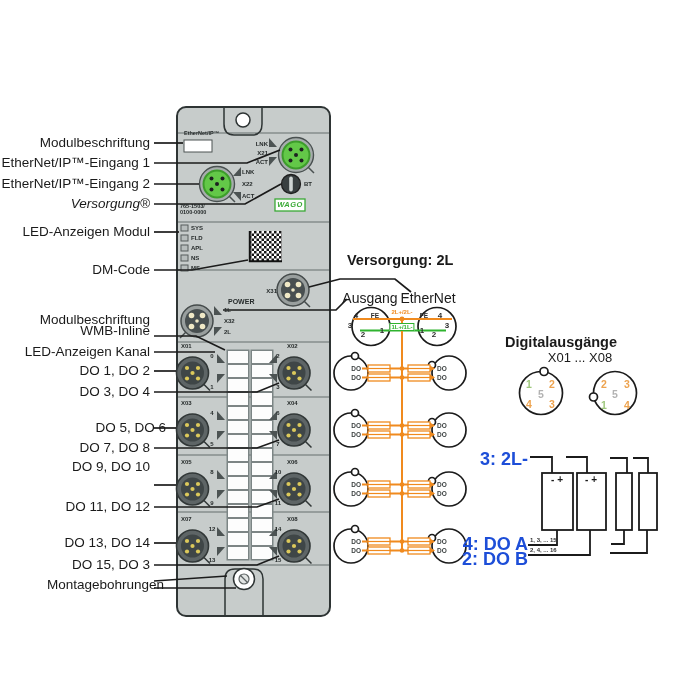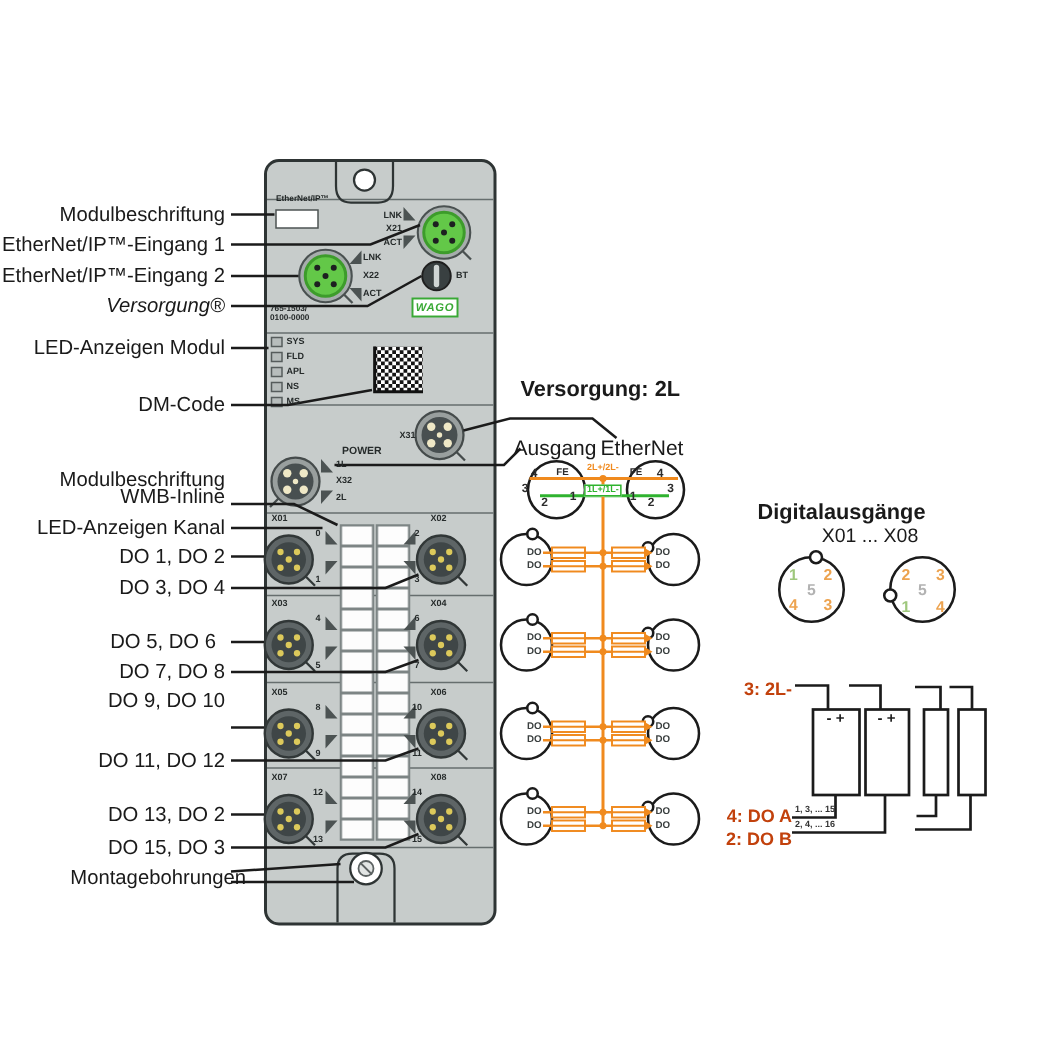--- a/index.html
+++ b/index.html
@@ -18,21 +18,21 @@
   .pin{font-weight:700;font-size:8px;color:#2c2c2c;}
   .fe{font-weight:700;font-size:6.5px;color:#2c2c2c;}
   .t6{font-weight:700;font-size:6px;color:#262b2b;}
   .t7{font-weight:700;font-size:7px;color:#262b2b;}
   .m5{font-weight:700;font-size:5.5px;color:#1f2424;}
   .do{font-weight:700;font-size:6.5px;color:#3a3f3f;}
   .pnum{font-weight:700;font-size:10.5px;}
   .pg{color:#9ec77c;} .po{color:#eda34f;} .p5{color:#b2b2b2;}
   .rail1{font-weight:700;font-size:6px;color:#2fb32f;background:#fff;border:1px solid #2fb32f;padding:0 1px;}
   .rail2{font-weight:700;font-size:6px;color:#f08a1e;background:#fff;padding:0 1px;}
-  .sch{font-weight:700;font-size:12px;color:#c2410c;}
+  .sch{font-weight:700;font-size:18px;color:#1d4ed8;}
   .chs{font-weight:700;font-size:6px;color:#333;}
   .brand{font-weight:700;font-style:italic;font-size:7.5px;color:#39a935;letter-spacing:.5px;}
 </style>
 </head>
 <body>
 
 <div class="stage">
 
 <svg width="700" height="700" viewBox="0 0 700 700">
   <defs>
@@ -269,25 +269,25 @@
 <div class="t r lbl" style="left:150px;top:163px">EtherNet/IP™-Eingang 1</div>
 <div class="t r lbl" style="left:150px;top:184px">EtherNet/IP™-Eingang 2</div>
 <div class="t r lbl it" style="left:150px;top:204px">Versorgung®</div>
 <div class="t r lbl" style="left:150px;top:232px">LED-Anzeigen Modul</div>
 <div class="t r lbl" style="left:150px;top:270px">DM-Code</div>
 <div class="t r lbl" style="left:150px;top:320px">Modulbeschriftung</div>
 <div class="t r lbl" style="left:150px;top:331px">WMB-Inline</div>
 <div class="t r lbl" style="left:150px;top:352px">LED-Anzeigen Kanal</div>
 <div class="t r lbl" style="left:150px;top:371px">DO 1, DO 2</div>
 <div class="t r lbl" style="left:150px;top:392px">DO 3, DO 4</div>
-<div class="t r lbl" style="left:144px;top:428px">DO 5, DO 6</div>
+<div class="t r lbl" style="left:166px;top:428px">DO 5, DO 6</div>
 <div class="t r lbl" style="left:150px;top:448px">DO 7, DO 8</div>
 <div class="t r lbl" style="left:150px;top:467px">DO 9, DO 10</div>
 <div class="t r lbl" style="left:150px;top:507px">DO 11, DO 12</div>
-<div class="t r lbl" style="left:150px;top:543px">DO 13, DO 2</div>
+<div class="t r lbl" style="left:150px;top:543px">DO 13, DO 14</div>
 <div class="t r lbl" style="left:150px;top:565px">DO 15, DO 3</div>
 <div class="t r lbl" style="left:164px;top:585px">Montagebohrungen</div>
 
 <div class="t l m5" style="left:184px;top:134px">EtherNet/IP™</div>
 <div class="t r t6" style="left:268px;top:144px">LNK</div>
 <div class="t r t6" style="left:268px;top:153px">X21</div>
 <div class="t r t6" style="left:268px;top:162px">ACT</div>
 <div class="t l t6" style="left:242px;top:172px">LNK</div>
 <div class="t l t6" style="left:242px;top:184px">X22</div>
 <div class="t l t6" style="left:242px;top:196px">ACT</div>

